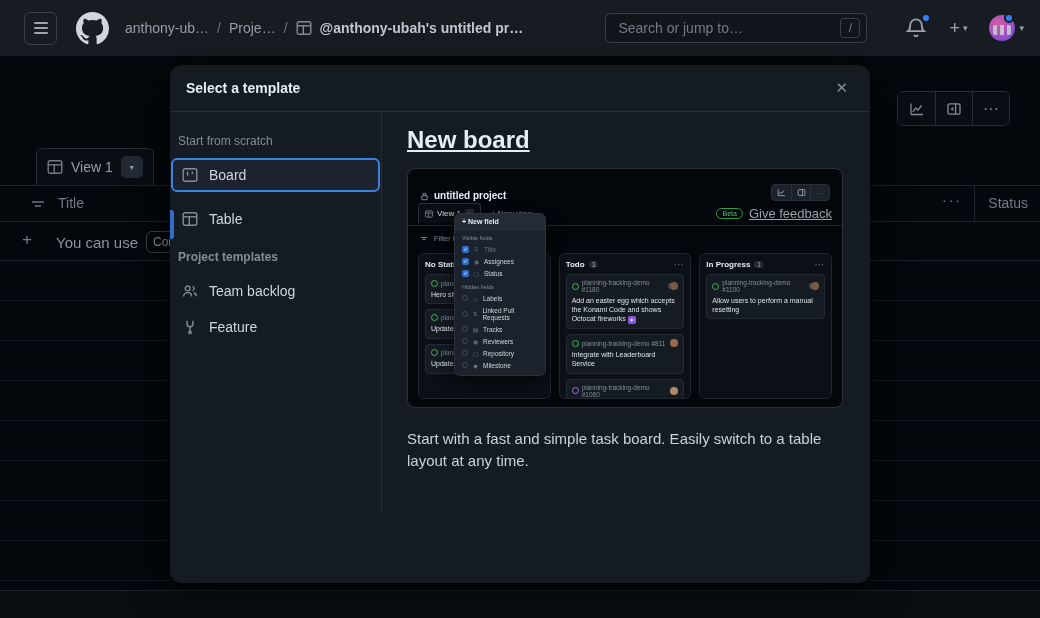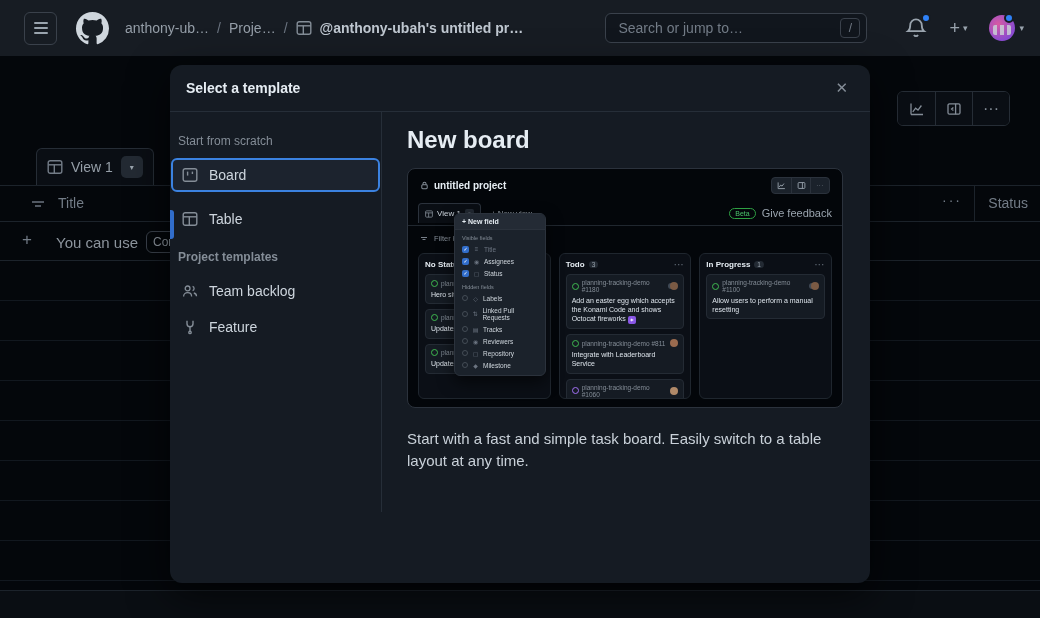--- a/index.html
+++ b/index.html
@@ -63,41 +63,41 @@
   .m-close { margin-left:auto; color:#848d97; font-size:15px; cursor:pointer; padding:4px 6px; border-radius:4px; }
   .m-sidebar { position:absolute; left:0; top:47px; width:211px; bottom:71px; padding:12px 8px 0; }
   .sb-label { font-size:12px; color:#848d97; margin:10px 0 10px; }
   .sb-label.second { margin-top:14px;font-weight:bold; }
   .sb-item { display:flex; align-items:center; gap:11px; padding:7px 9px; margin:2px -7px; border:2px solid transparent; border-radius:6px; font-size:14px; color:#cdd5dd; cursor:pointer; }
   .sb-item .sb-ico { width:16px; height:16px; color:#848d97; flex:0 0 16px; }
   .sb-item.selected { border-color:#3b82e0; background:#1c232e; margin-top:10px; margin-bottom:10px; }
   .sb-selbar { position:absolute; left:0; top:145px; width:4px; height:29px; background:#316dca; border-radius:0 3px 3px 0; }
   .m-divider { position:absolute; left:211px; top:47px; bottom:71px; width:1px; background:#262e38; }
   .m-main { position:absolute; left:211px; top:47px; right:0; bottom:71px; padding:14px 26px 0; }
-  .m-heading { font-size:24px; line-height:28px; font-weight:600; color:#e6edf3; margin-bottom:14px; }
+  .m-heading { font-size:24px; line-height:28px; font-weight:600; color:#e6edf3; margin-bottom:14px;text-decoration:underline; }
   .m-desc { margin-top:20px; width:436px; font-size:15px; line-height:1.45; color:#c9d1d9; }
   .m-footer { position:absolute; left:0; right:0; bottom:0; height:71px; border-top:1px solid #262e38; }
   .create-btn { position:absolute; right:27px; top:18px; height:35px; padding:0 20px; background:#238636; border:1px solid rgba(240,246,252,.1); border-radius:6px; color:#ffffff; font-size:14px; font-weight:600; font-family:inherit; cursor:pointer; }
 
   
   .preview { position:relative; width:436px; height:240px; border:1px solid #2b323c; border-radius:8px; background:#03060a; overflow:hidden; }
-  .pv-header { height:32px; display:flex; align-items:center; padding:0 12px; }
+  .pv-header { height:32px; display:flex; align-items:flex-end; padding:0 12px; }
   .pv-lock { width:9px; height:9px; color:#848d97; margin-right:5px; }
   .pv-proj-title { font-size:10px; font-weight:700; color:#e6edf3; }
   .pv-actions { margin-left:auto; display:flex; border:1px solid #2b323c; border-radius:4px; background:#1b222b; }
   .pv-actions .pa { width:19px; height:15px; display:flex; align-items:center; justify-content:center; color:#9aa4ae; border-left:1px solid #2b323c; }
   .pv-actions .pa:first-child { border-left:none; }
   .pv-actions svg { width:9px; height:9px; }
   .pv-tabs { height:24px; display:flex; align-items:center; padding:0 10px; }
   .pv-tab { display:flex; align-items:center; gap:4px; height:20px; padding:0 6px; border:1px solid #2b323c; border-bottom:none; border-radius:4px 4px 0 0; font-size:8px; color:#cdd5dd; background:#0a0e14; }
   .pv-tab svg { width:8px; height:8px; color:#848d97; }
   .pv-tab .t-caret { width:9px; height:9px; background:#232a33; border-radius:2px; font-size:4.5px; color:#9aa4ae; display:flex; align-items:center; justify-content:center; }
   .pv-newview { font-size:8px; color:#9aa4ae; margin-left:10px; }
   .pv-beta { margin-left:auto; font-size:7px; color:#4ac26b; border:1px solid #2ea043; border-radius:8px; padding:0 5px; height:11px; display:flex; align-items:center; }
-  .pv-feedback { font-size:11px; color:#9aa4ae; margin-left:6px; }
+  .pv-feedback { font-size:13px; color:#9aa4ae; margin-left:6px;text-decoration:underline; }
   .pv-filter { height:26px; display:flex; align-items:center; gap:6px; padding:0 12px; border-top:1px solid #20272f; font-size:7.5px; color:#848d97; }
   .pv-filter svg { width:8px; height:8px; }
   .pv-board { position:absolute; left:10px; right:10px; top:84px; bottom:8px; display:flex; gap:8px; }
   .pv-col { flex:1; background:#0b0f16; border:1px solid #1f262e; border-radius:6px; padding:6px; overflow:hidden; }
   .pv-col-h { display:flex; align-items:center; gap:4px; font-size:8px; font-weight:700; color:#e6edf3; }
   .pv-count { font-size:6.5px; font-weight:400; background:#232a33; border-radius:6px; min-width:9px; text-align:center; padding:0 3px; color:#9aa4ae; }
   .pv-kebab { margin-left:auto; color:#6b7480; font-size:7px; letter-spacing:1px; }
   .pv-card { background:#151b23; border:1px solid #242b34; border-radius:4px; padding:4px 5px; margin-top:5px; }
   .pv-ref { display:flex; align-items:center; gap:3px; font-size:6.5px; color:#848d97; }
   .pv-issue { width:7px; height:7px; border:1.5px solid #3fb950; border-radius:50%; flex:0 0 7px; }

